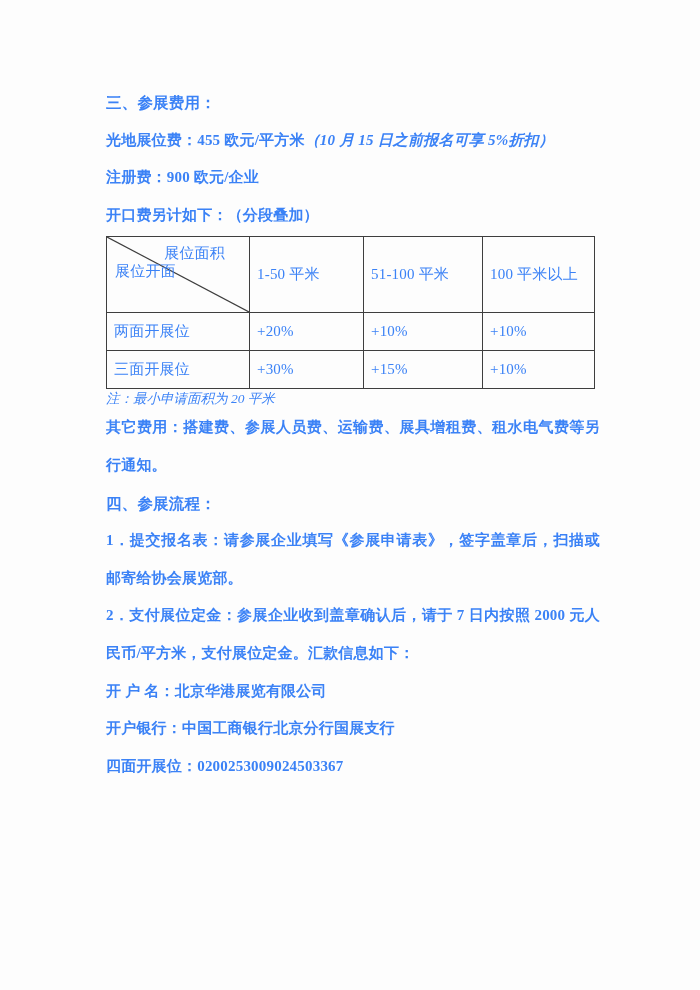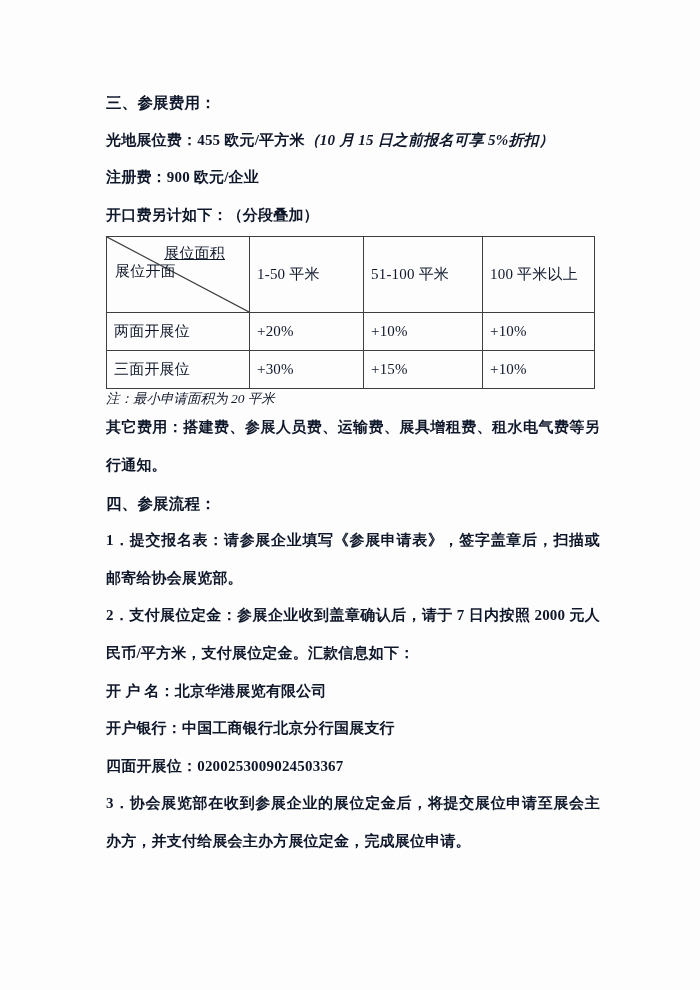--- a/index.html
+++ b/index.html
@@ -6,21 +6,21 @@
     margin: 0;
     padding: 0;
     background: #ffffff;
   }
   .page {
     position: relative;
     width: 700px;
     height: 990px;
     background: #fdfdfd;
     font-family: "Liberation Serif", "DejaVu Serif", serif;
-    color: #0f172a;
+    color: #3b82f6;
     overflow: hidden;
   }
   .doc {
     position: absolute;
     left: 106px;
     top: 84px;
     width: 494px;
   }
   .line {
     margin: 0;
@@ -64,21 +64,20 @@
     top: 0;
     width: 100%;
     height: 100%;
     display: block;
   }
   .corner-top {
     position: absolute;
     top: 7px;
     right: 24px;
     font-size: 15px;
-    text-decoration: underline;
   }
   .corner-bottom {
     position: absolute;
     left: 8px;
     bottom: 31px;
     font-size: 15px;
     font-family: Liberation Mono, monospace;
   }
   td.pct {
     font-size: 13.5px;
@@ -149,16 +148,15 @@
     <p class="line">1．提交报名表：请参展企业填写《参展申请表》，签字盖章后，扫描或邮寄给协会展览部。</p>
 
     <p class="line">2．支付展位定金：参展企业收到盖章确认后，请于 7 日内按照 2000 元人民币/平方米，支付展位定金。汇款信息如下：</p>
 
     <p class="line">开 户 名：北京华港展览有限公司</p>
 
     <p class="line">开户银行：中国工商银行北京分行国展支行</p>
 
     <p class="line">四面开展位：0200253009024503367</p>
 
-    <p class="line">3．协会展览部在收到参展企业的展位定金后，将提交展位申请至展会主办方，并支付给展会主办方展位定金，完成展位申请。</p>
 
   </div>
 </div>
 
 </body></html>

